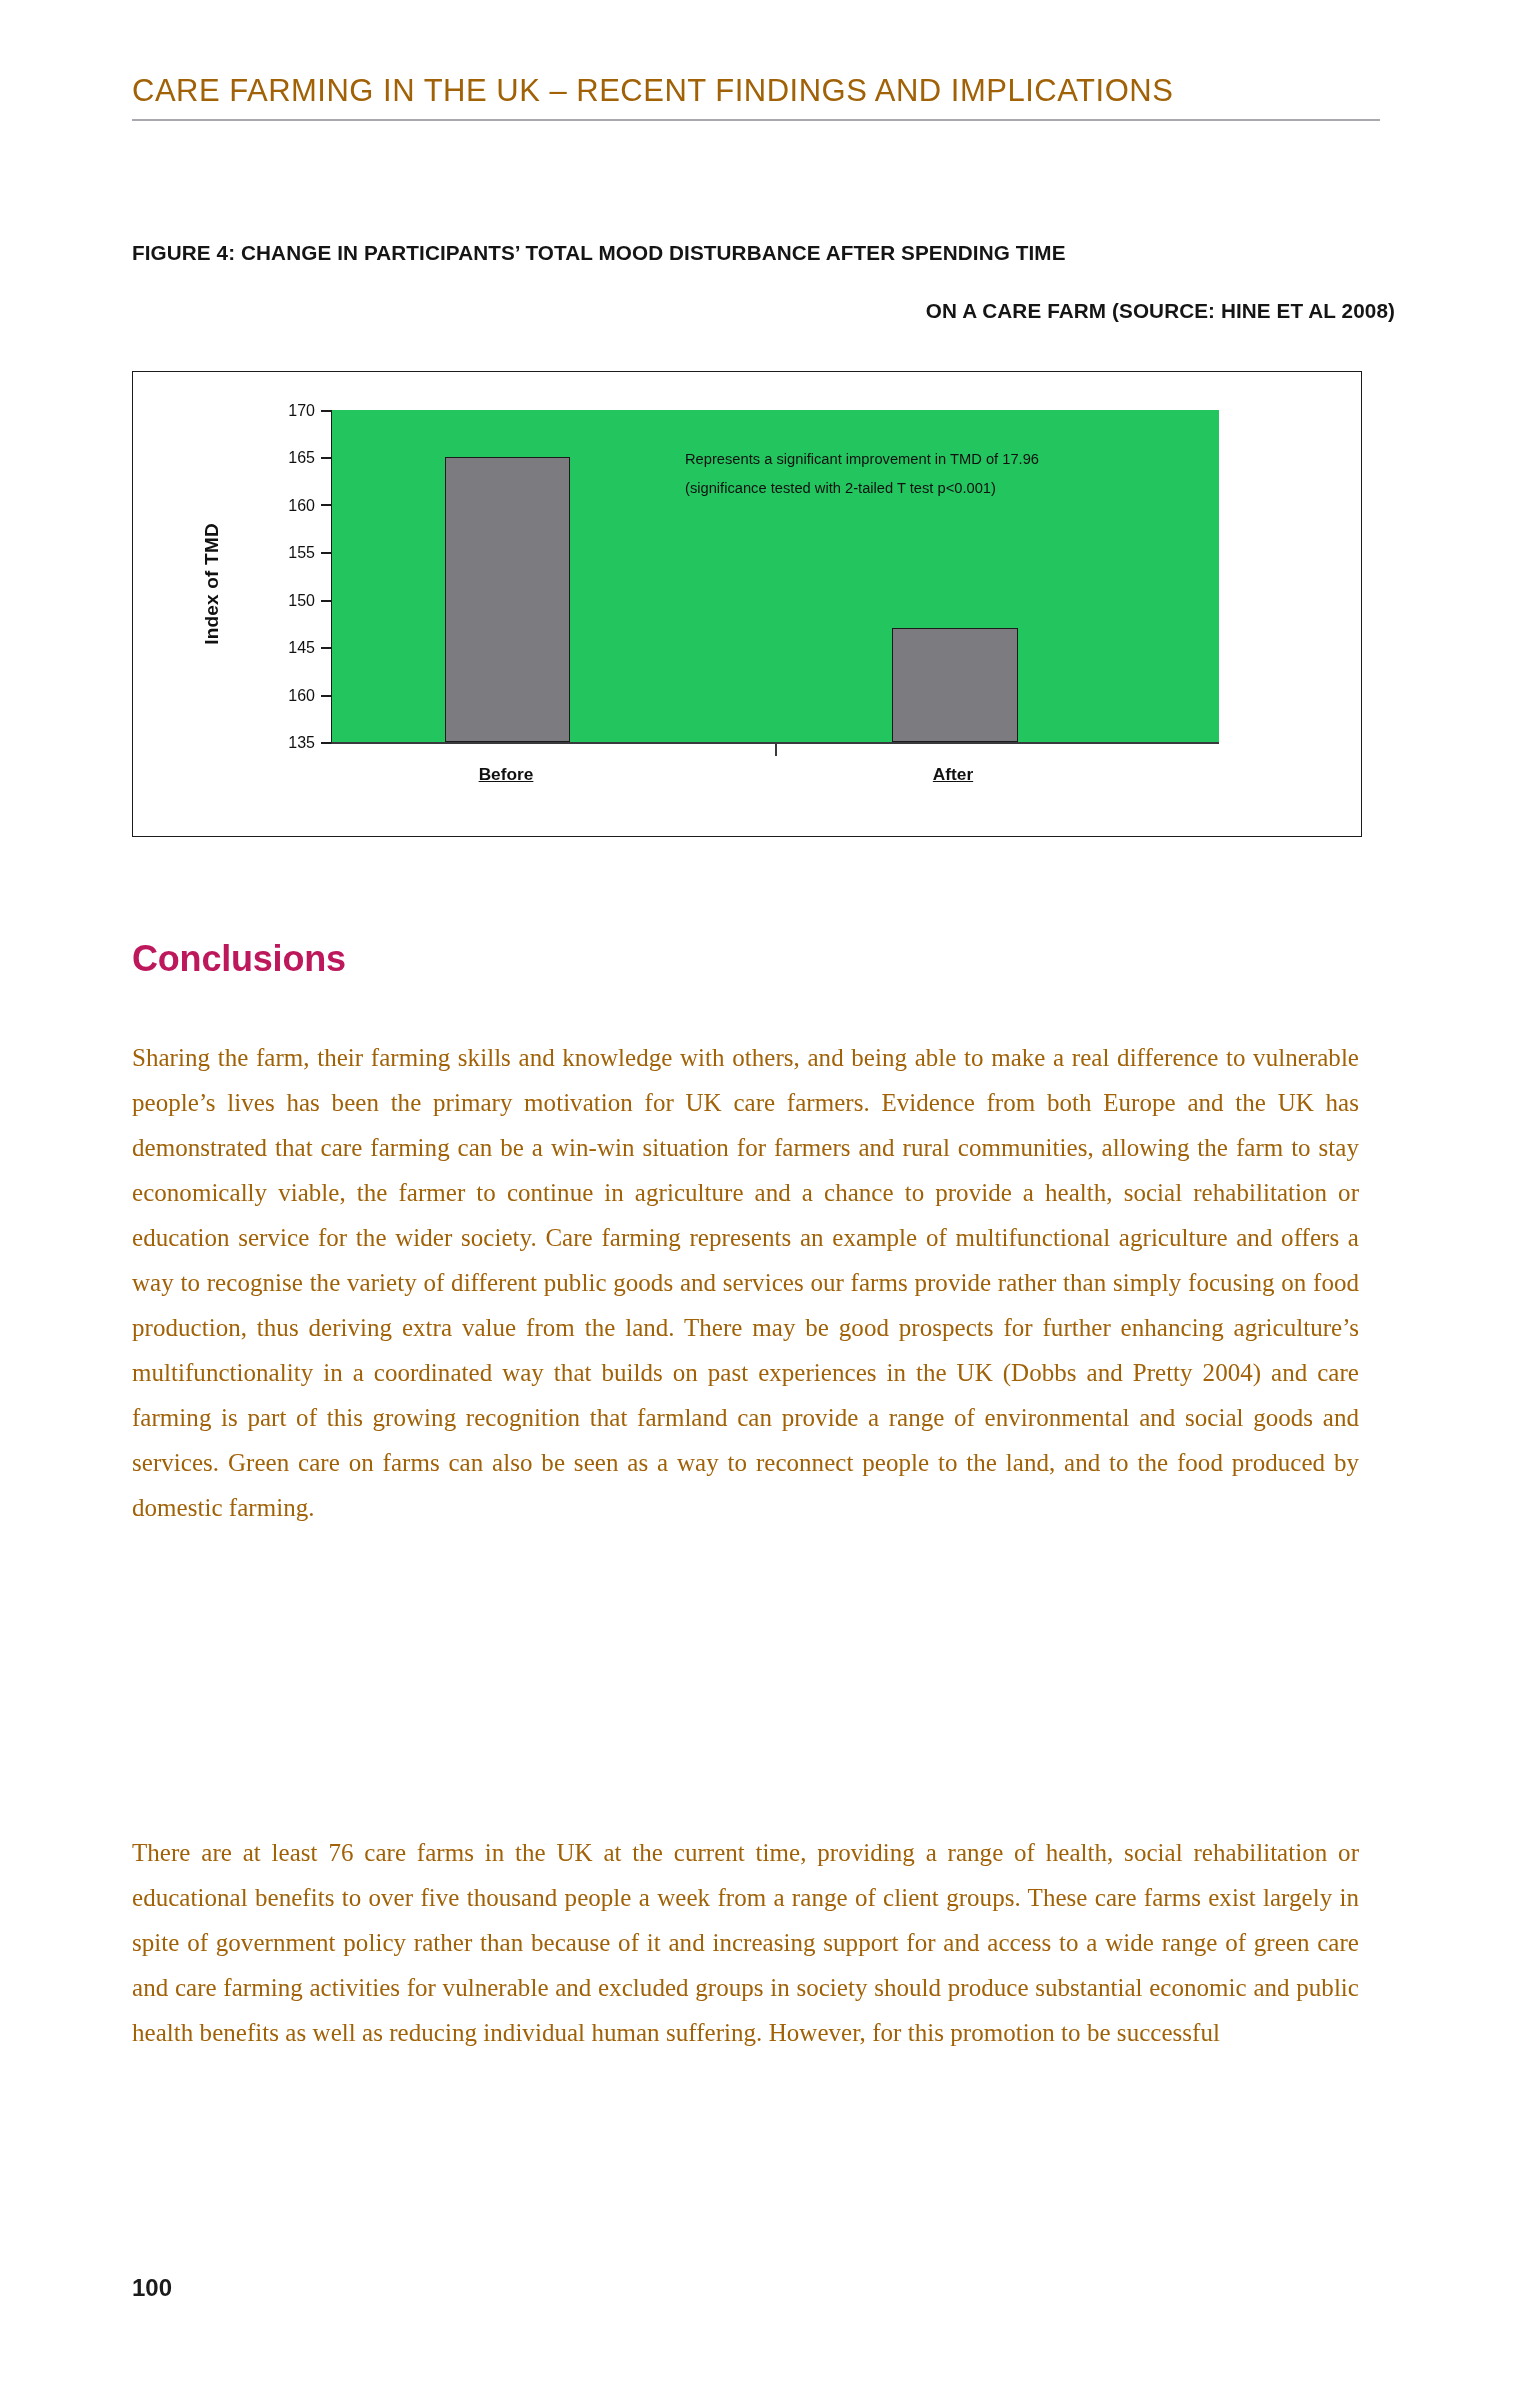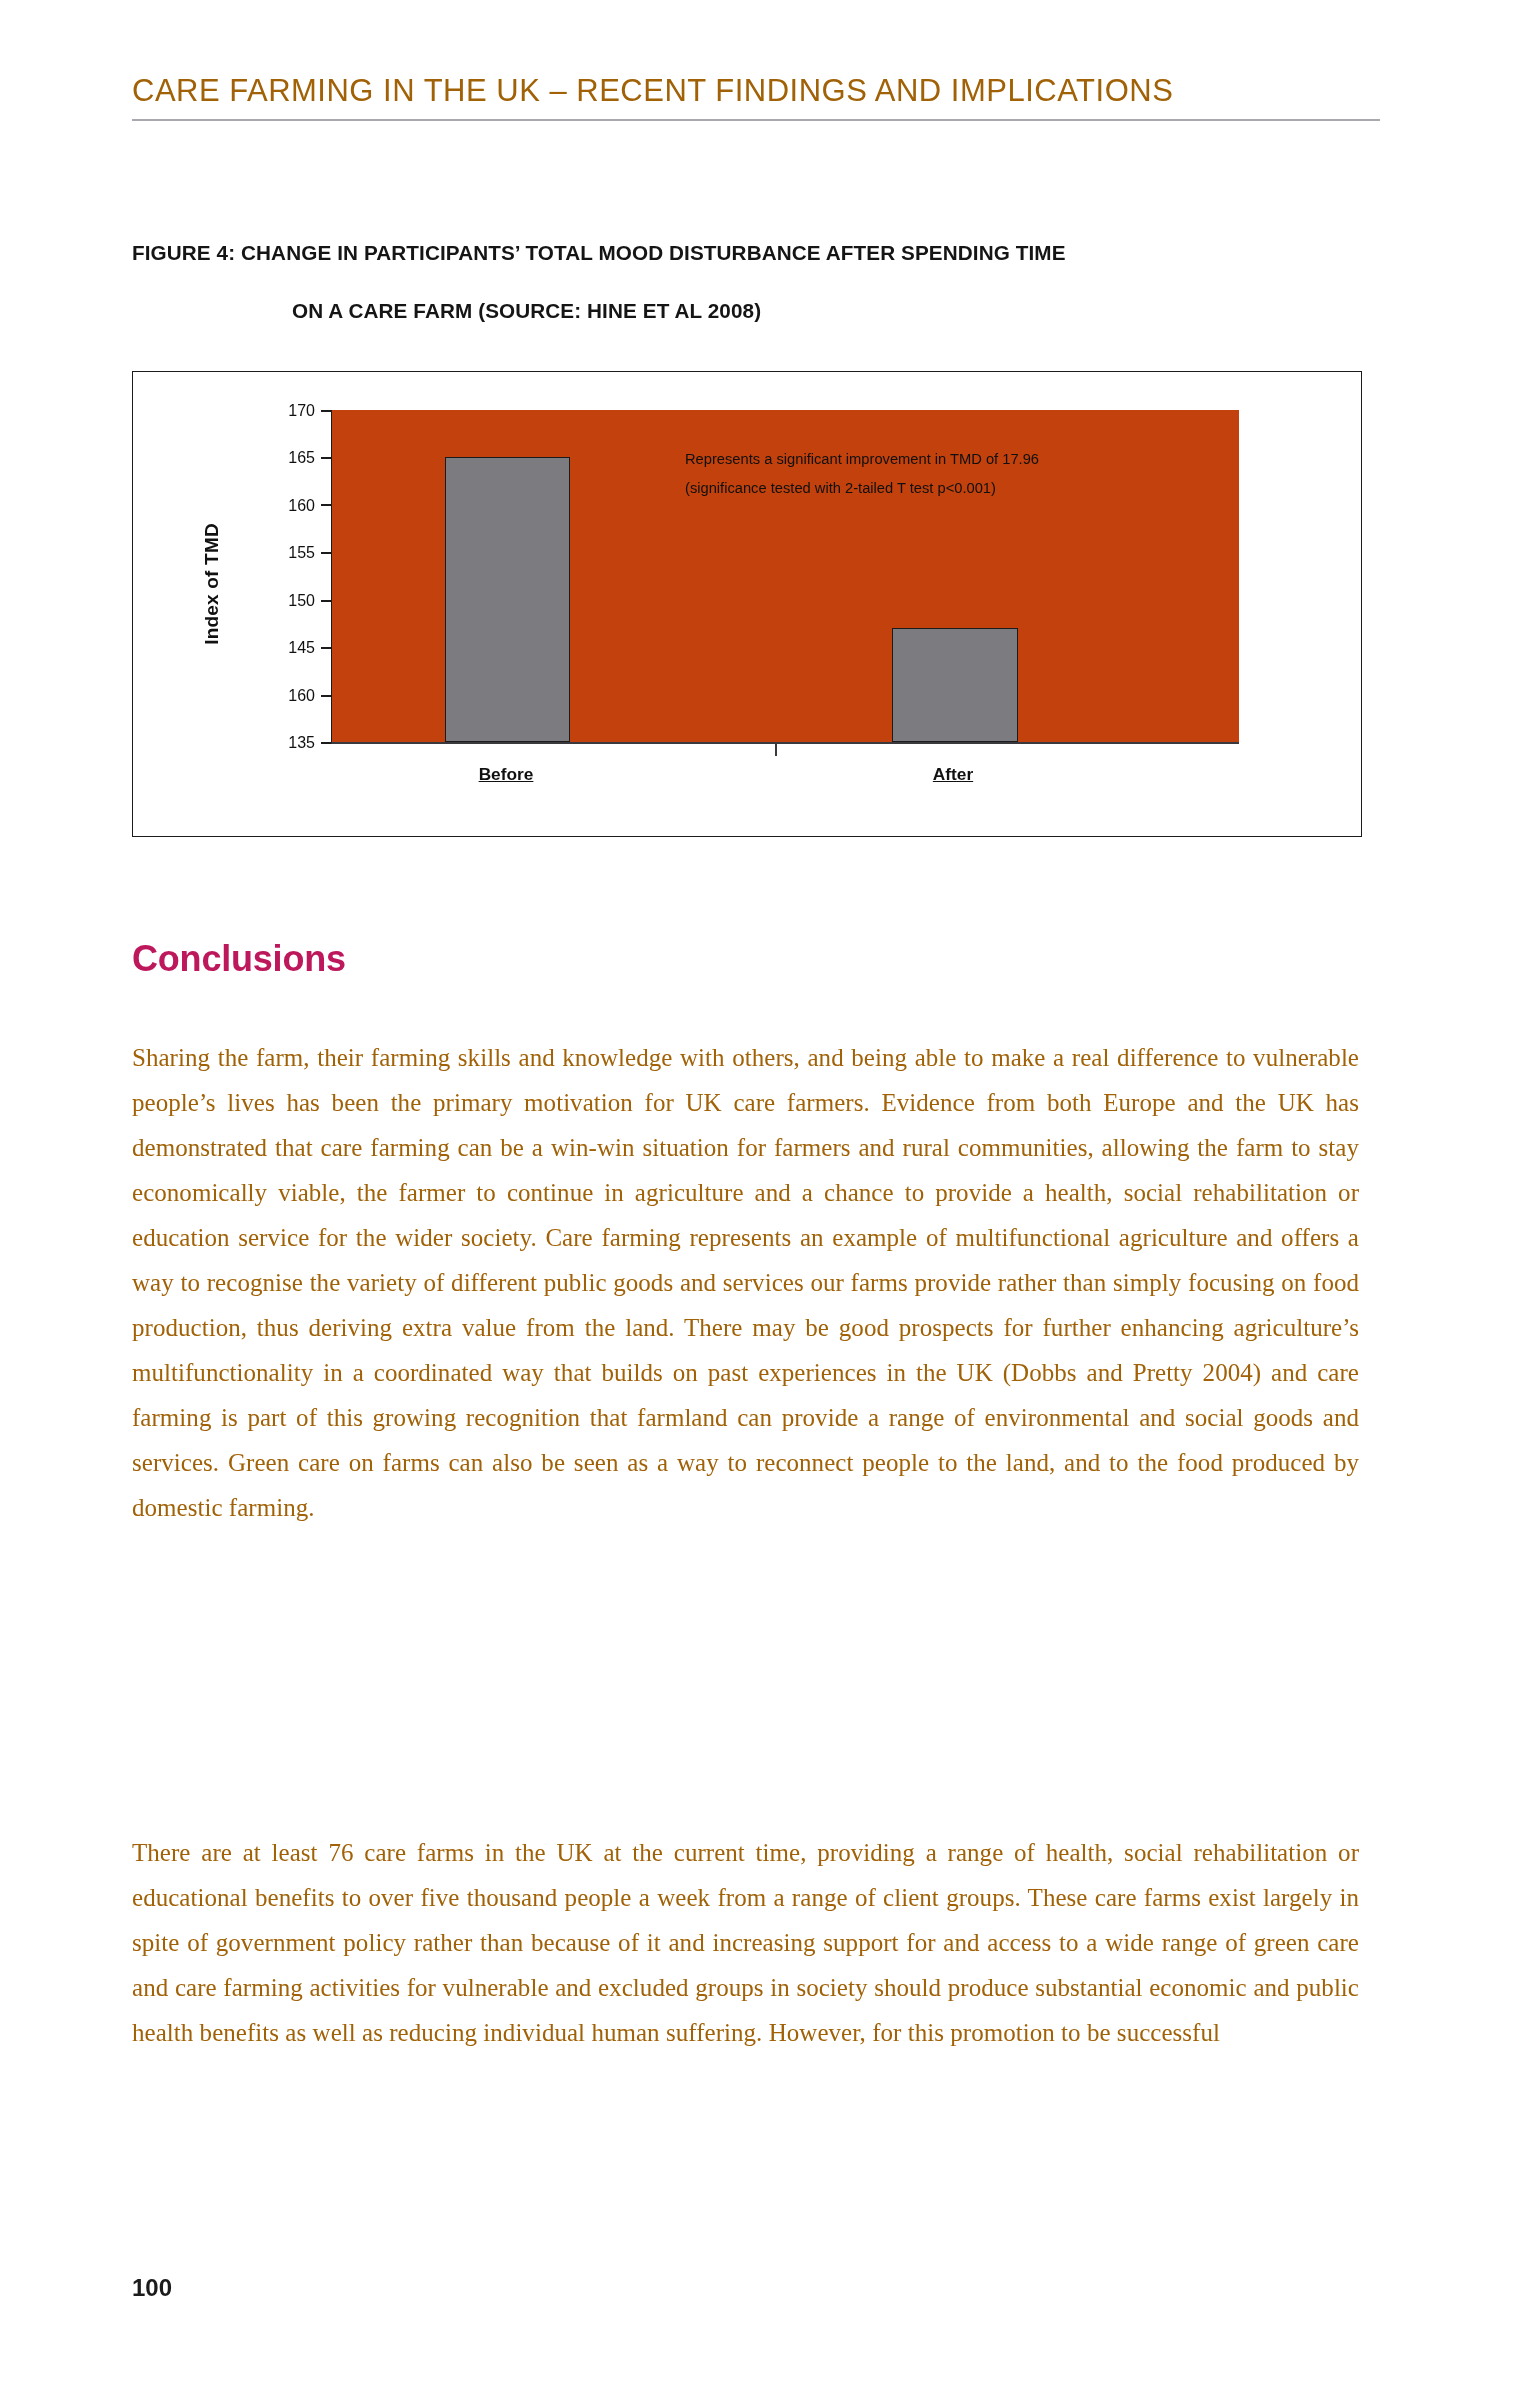--- a/index.html
+++ b/index.html
@@ -33,21 +33,21 @@
   .figure-caption{
     position:absolute; left:132px; top:212px; width:1263px;
     font-family:"Liberation Sans", sans-serif;
     font-weight:bold;
     font-size:20.7px;
     letter-spacing:0.1px;
     color:#151515;
     line-height:1.62;
   }
   .figure-caption .cap-line{ display:block; white-space:nowrap;margin-top:24px; }
-  .figure-caption .cap-indent{ padding-left:160px; }
+  .figure-caption .cap-indent{ padding-left:160px;text-align:right; }
 
   
   .figure-frame{
     position:absolute; left:132px; top:371px;
     width:1230px; height:466px;
     border:1.5px solid #1b1b1b;
     background:#ffffff;
     box-sizing:border-box;
   }
 
@@ -81,25 +81,24 @@
     position:absolute; left:120px; top:0; width:62px; height:100%;
   }
   .ytick-mark{
     position:absolute; left:188px; width:9.8px; height:1.5px; background:#1b1b1b;
   }
 
   .plot{
     position:absolute;
     left:198px; top:38px;
     width:887px; height:332px;
-    background:#c2410c;
+    background:#22c55e;
     border-left:1.5px solid #1b1b1b;
     border-bottom:2.3px solid #3a3a3e;
     box-sizing:content-box;
-    padding-left:20px;
   }
   .bar{
     position:absolute;
     bottom:0;
     background:#7c7c80;
     border:1.5px solid #1b1b1b;
     box-sizing:border-box;
   }
   .annotation{
     position:absolute;

